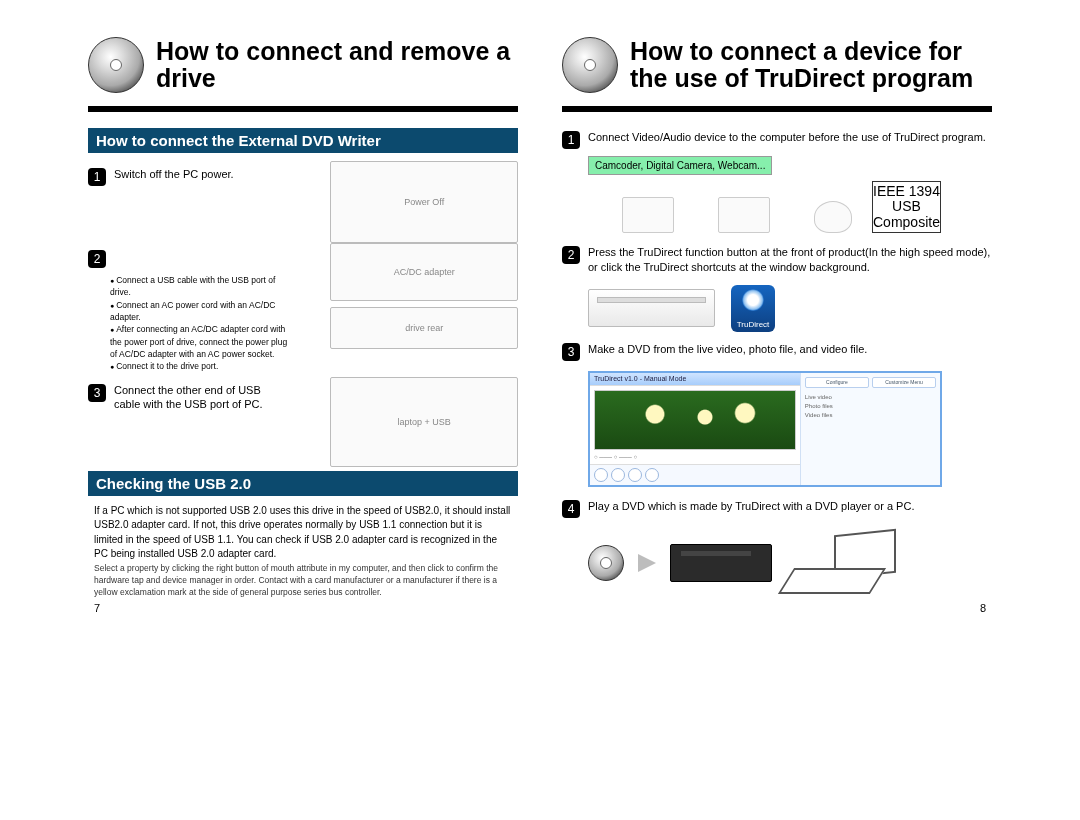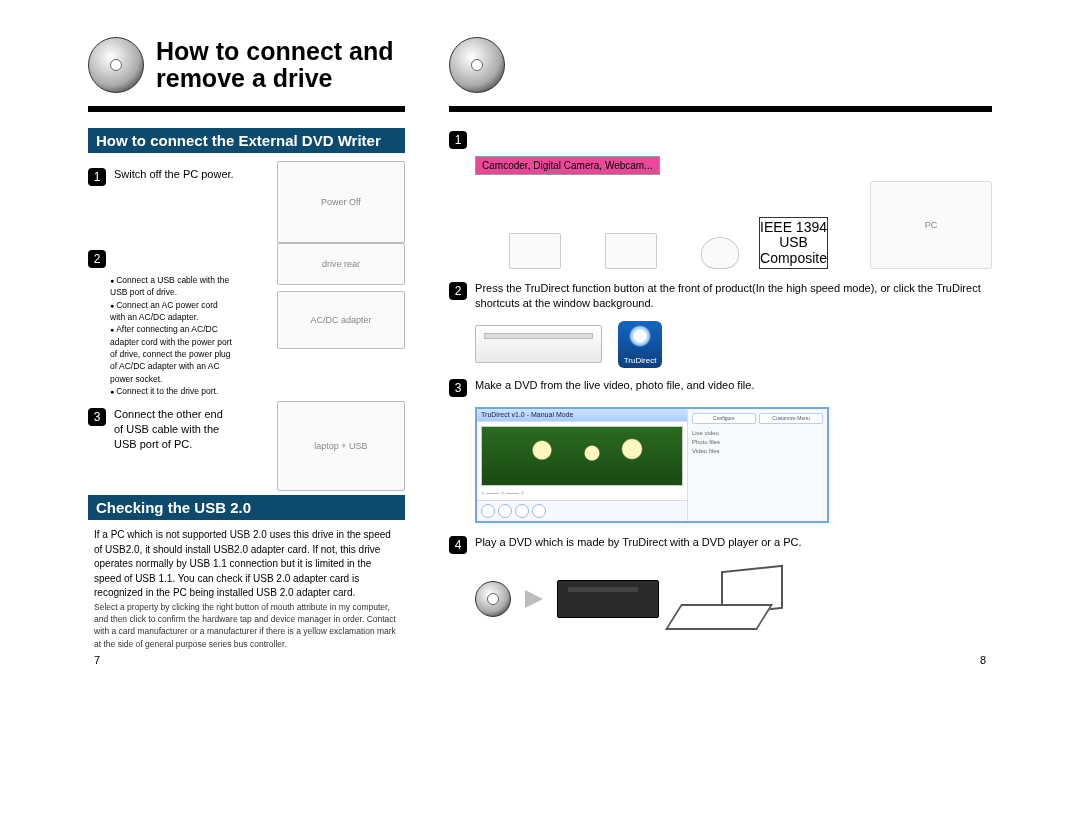--- a/index.html
+++ b/index.html
@@ -117,21 +117,21 @@
     justify-content: center;
     color: #888;
     font-size: 9px;
     margin-left: 34px;
   }
   .device-box-label {
     border: 1px solid #999;
     padding: 3px 6px;
     font-size: 10px;
     display: inline-block;
-    background: #ec4899;
+    background: #86efac;
   }
   .small-label {
     border: 1px solid #333;
     font-size: 14px;
     text-align: center;
     padding: 2px 0;
     line-height: 1.1;
     background: #fff;
   }
   .body-text {
@@ -332,22 +332,22 @@
           <div class="step-num">2</div>
         </div>
         <ul class="bullets">
           <li>Connect a USB cable with the USB port of drive.</li>
           <li>Connect an AC power cord with an AC/DC adapter.</li>
           <li>After connecting an AC/DC adapter cord with the power port of drive, connect the power plug of AC/DC adapter with an AC power socket.</li>
           <li>Connect it to the drive port.</li>
         </ul>
       </div>
       <div class="right">
+        <div class="illus" style="height:56px;">AC/DC adapter</div>
         <div class="illus" style="height:40px;">drive rear</div>
-        <div class="illus" style="height:56px;">AC/DC adapter</div>
       </div>
     </div>
 
     <div class="two-col">
       <div class="left">
         <div class="step-row">
           <div class="step-num">3</div>
           <div class="step-text">Connect the other end of USB cable with the USB port of PC.</div>
         </div>
       </div>
@@ -361,40 +361,41 @@
     <div class="body-text">If a PC which is not supported USB 2.0 uses this drive in the speed of USB2.0, it should install USB2.0 adapter card. If not, this drive operates normally by USB 1.1 connection but it is limited in the speed of USB 1.1. You can check if USB 2.0 adapter card is recognized in the PC being installed USB 2.0 adapter card.</div>
     <div class="fine">Select a property by clicking the right button of mouth attribute in my computer, and then click to confirm the hardware tap and device manager in order. Contact with a card manufacturer or a manufacturer if there is a yellow exclamation mark at the side of general purpose series bus controller.</div>
 
     <div class="pagenum">7</div>
   </div>
 
   <div class="column">
 
     <div class="title-row">
       <div class="disc-icon"></div>
+      <div class="page-title">How to connect a device for the use of TruDirect program</div>
     </div>
     <div class="hr-thick"></div>
 
     <div class="step-row">
       <div class="step-num">1</div>
+      <div class="step-text">Connect Video/Audio device to the computer before the use of TruDirect program.</div>
     </div>
 
     <div style="margin-left:26px;">
       <span class="device-box-label">Camcoder, Digital Camera, Webcam...</span>
       <div style="display:flex; align-items:flex-end; gap:20px; margin-top:6px;">
         <div style="display:flex; gap:10px; align-items:flex-end;">
           <div class="illus" style="width:50px;height:34px;border-color:#ccc;"></div>
           <div class="illus" style="width:50px;height:34px;border-color:#ccc;"></div>
           <div class="illus" style="width:36px;height:30px;border-color:#ccc;border-radius:50% 50% 40% 40%;"></div>
         </div>
         <div style="display:flex; gap:8px; align-items:flex-end;">
           <div class="small-label" style="white-space:pre;">IEEE 1394
 USB
 Composite</div>
-          <div class="illus" style="width:120px;height:86px;border-color:#ddd;">PC</div>
         </div>
       </div>
     </div>
 
     <div class="step-row" style="margin-top:12px;">
       <div class="step-num">2</div>
       <div class="step-text">Press the TruDirect function button at the front of product(In the high speed mode), or click the TruDirect shortcuts at the window background.</div>
     </div>
 
     <div style="display:flex; align-items:center; gap:16px; margin:4px 0 4px 26px;text-align:right;">

